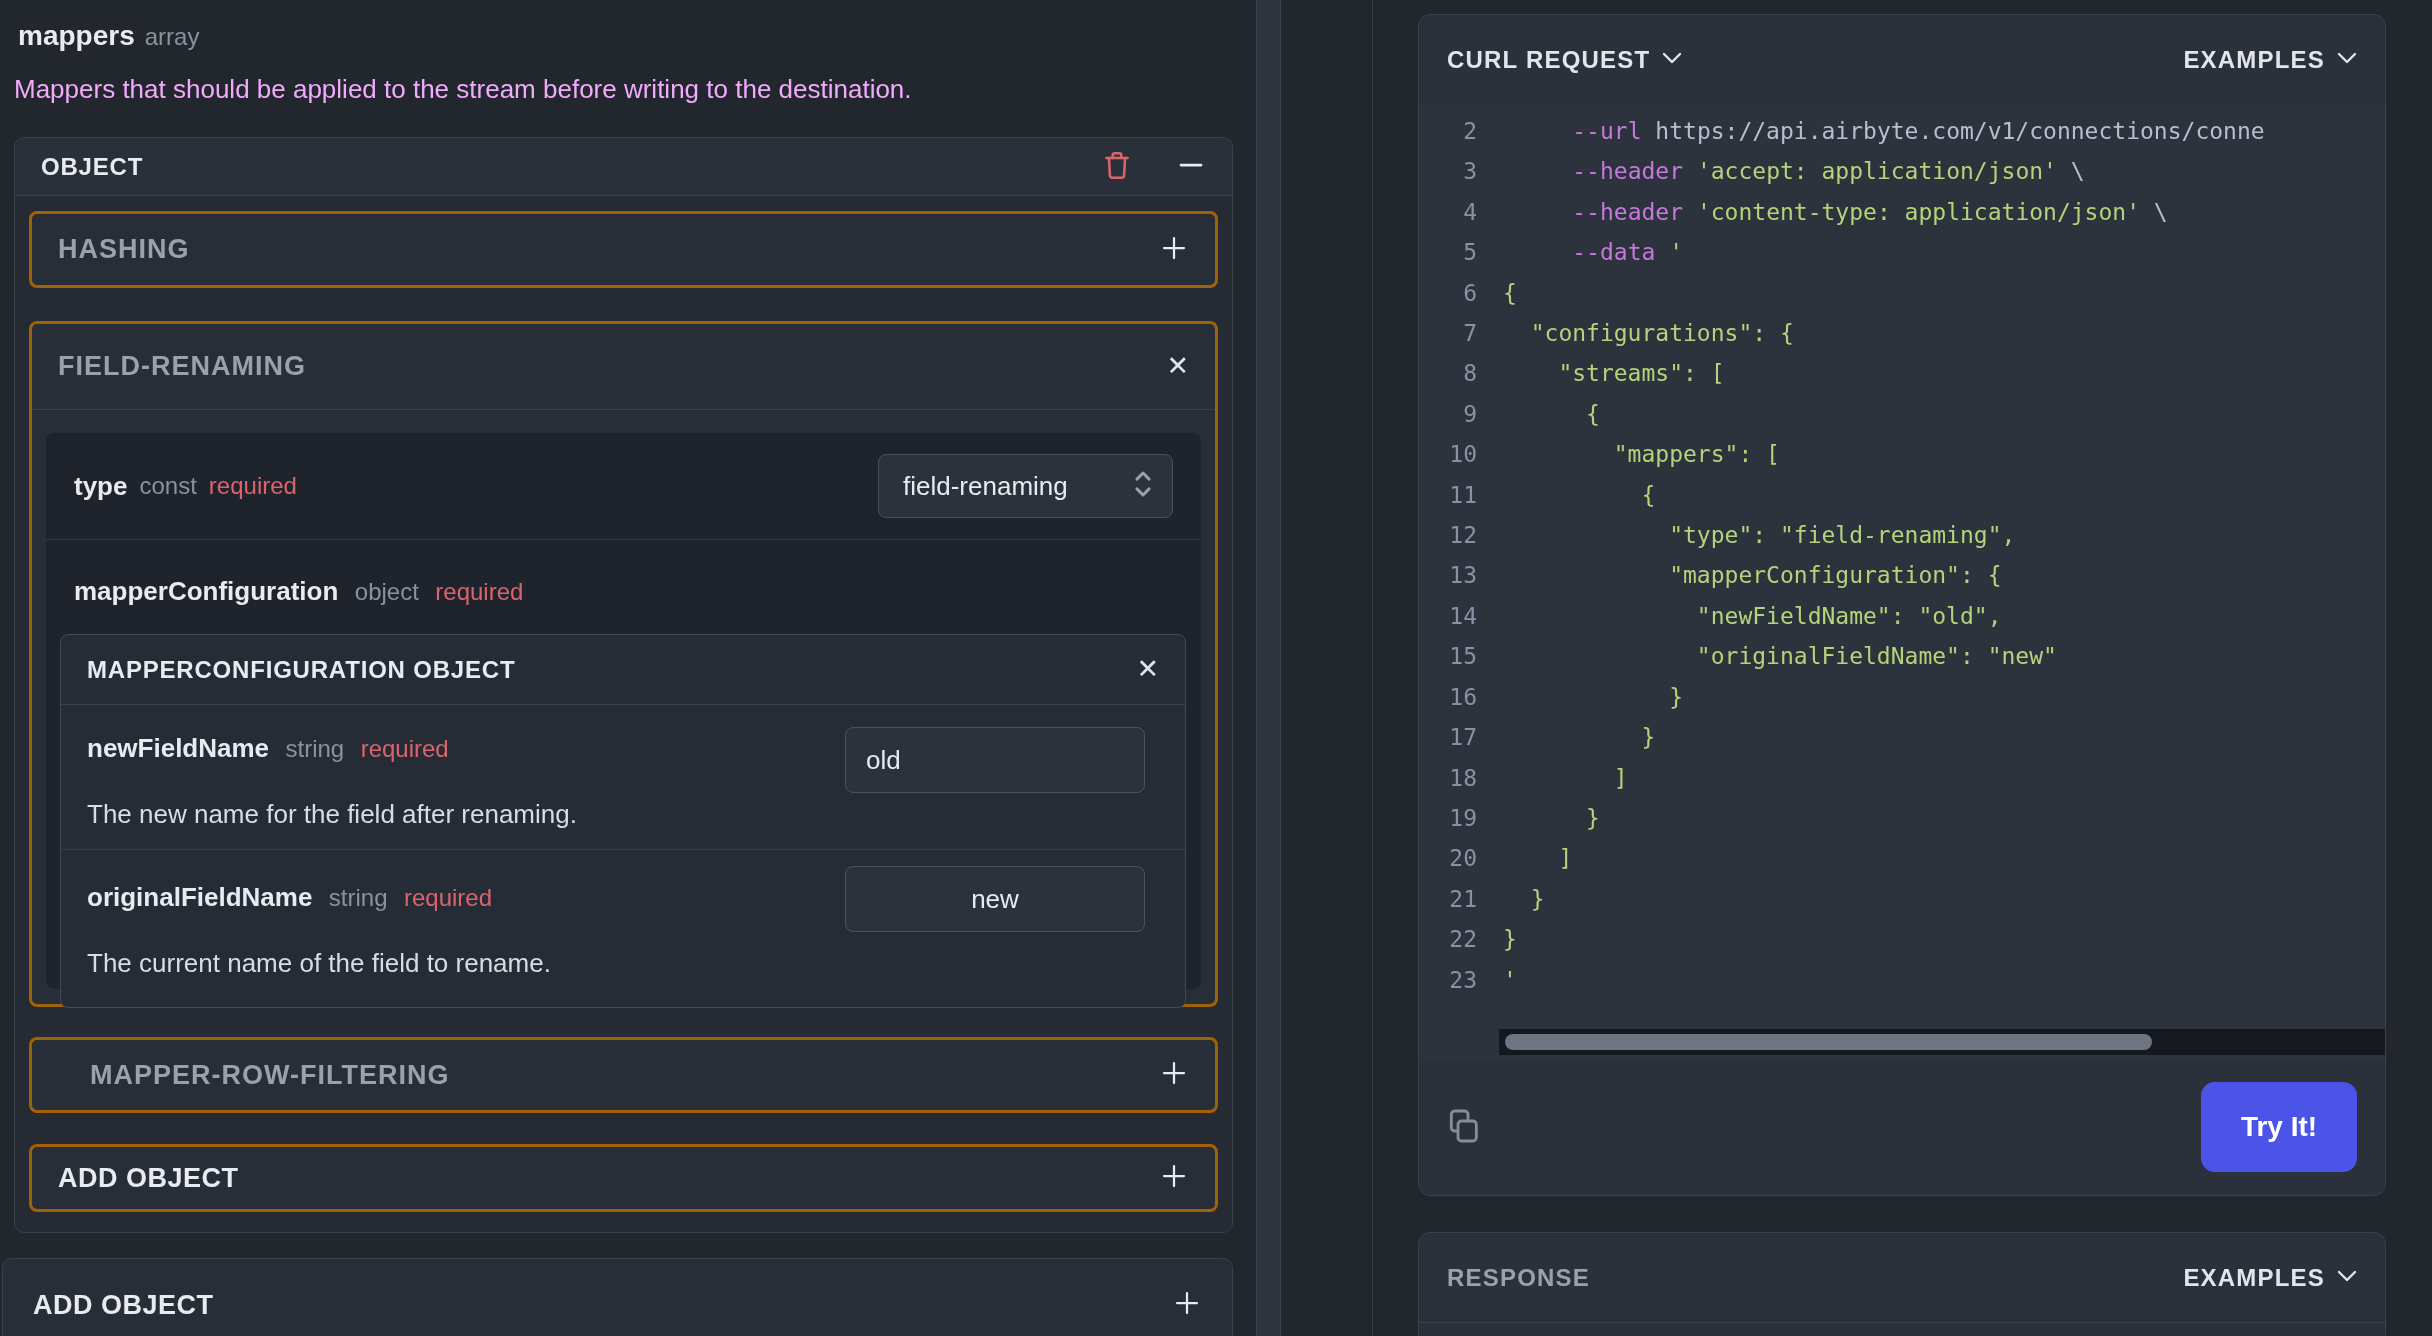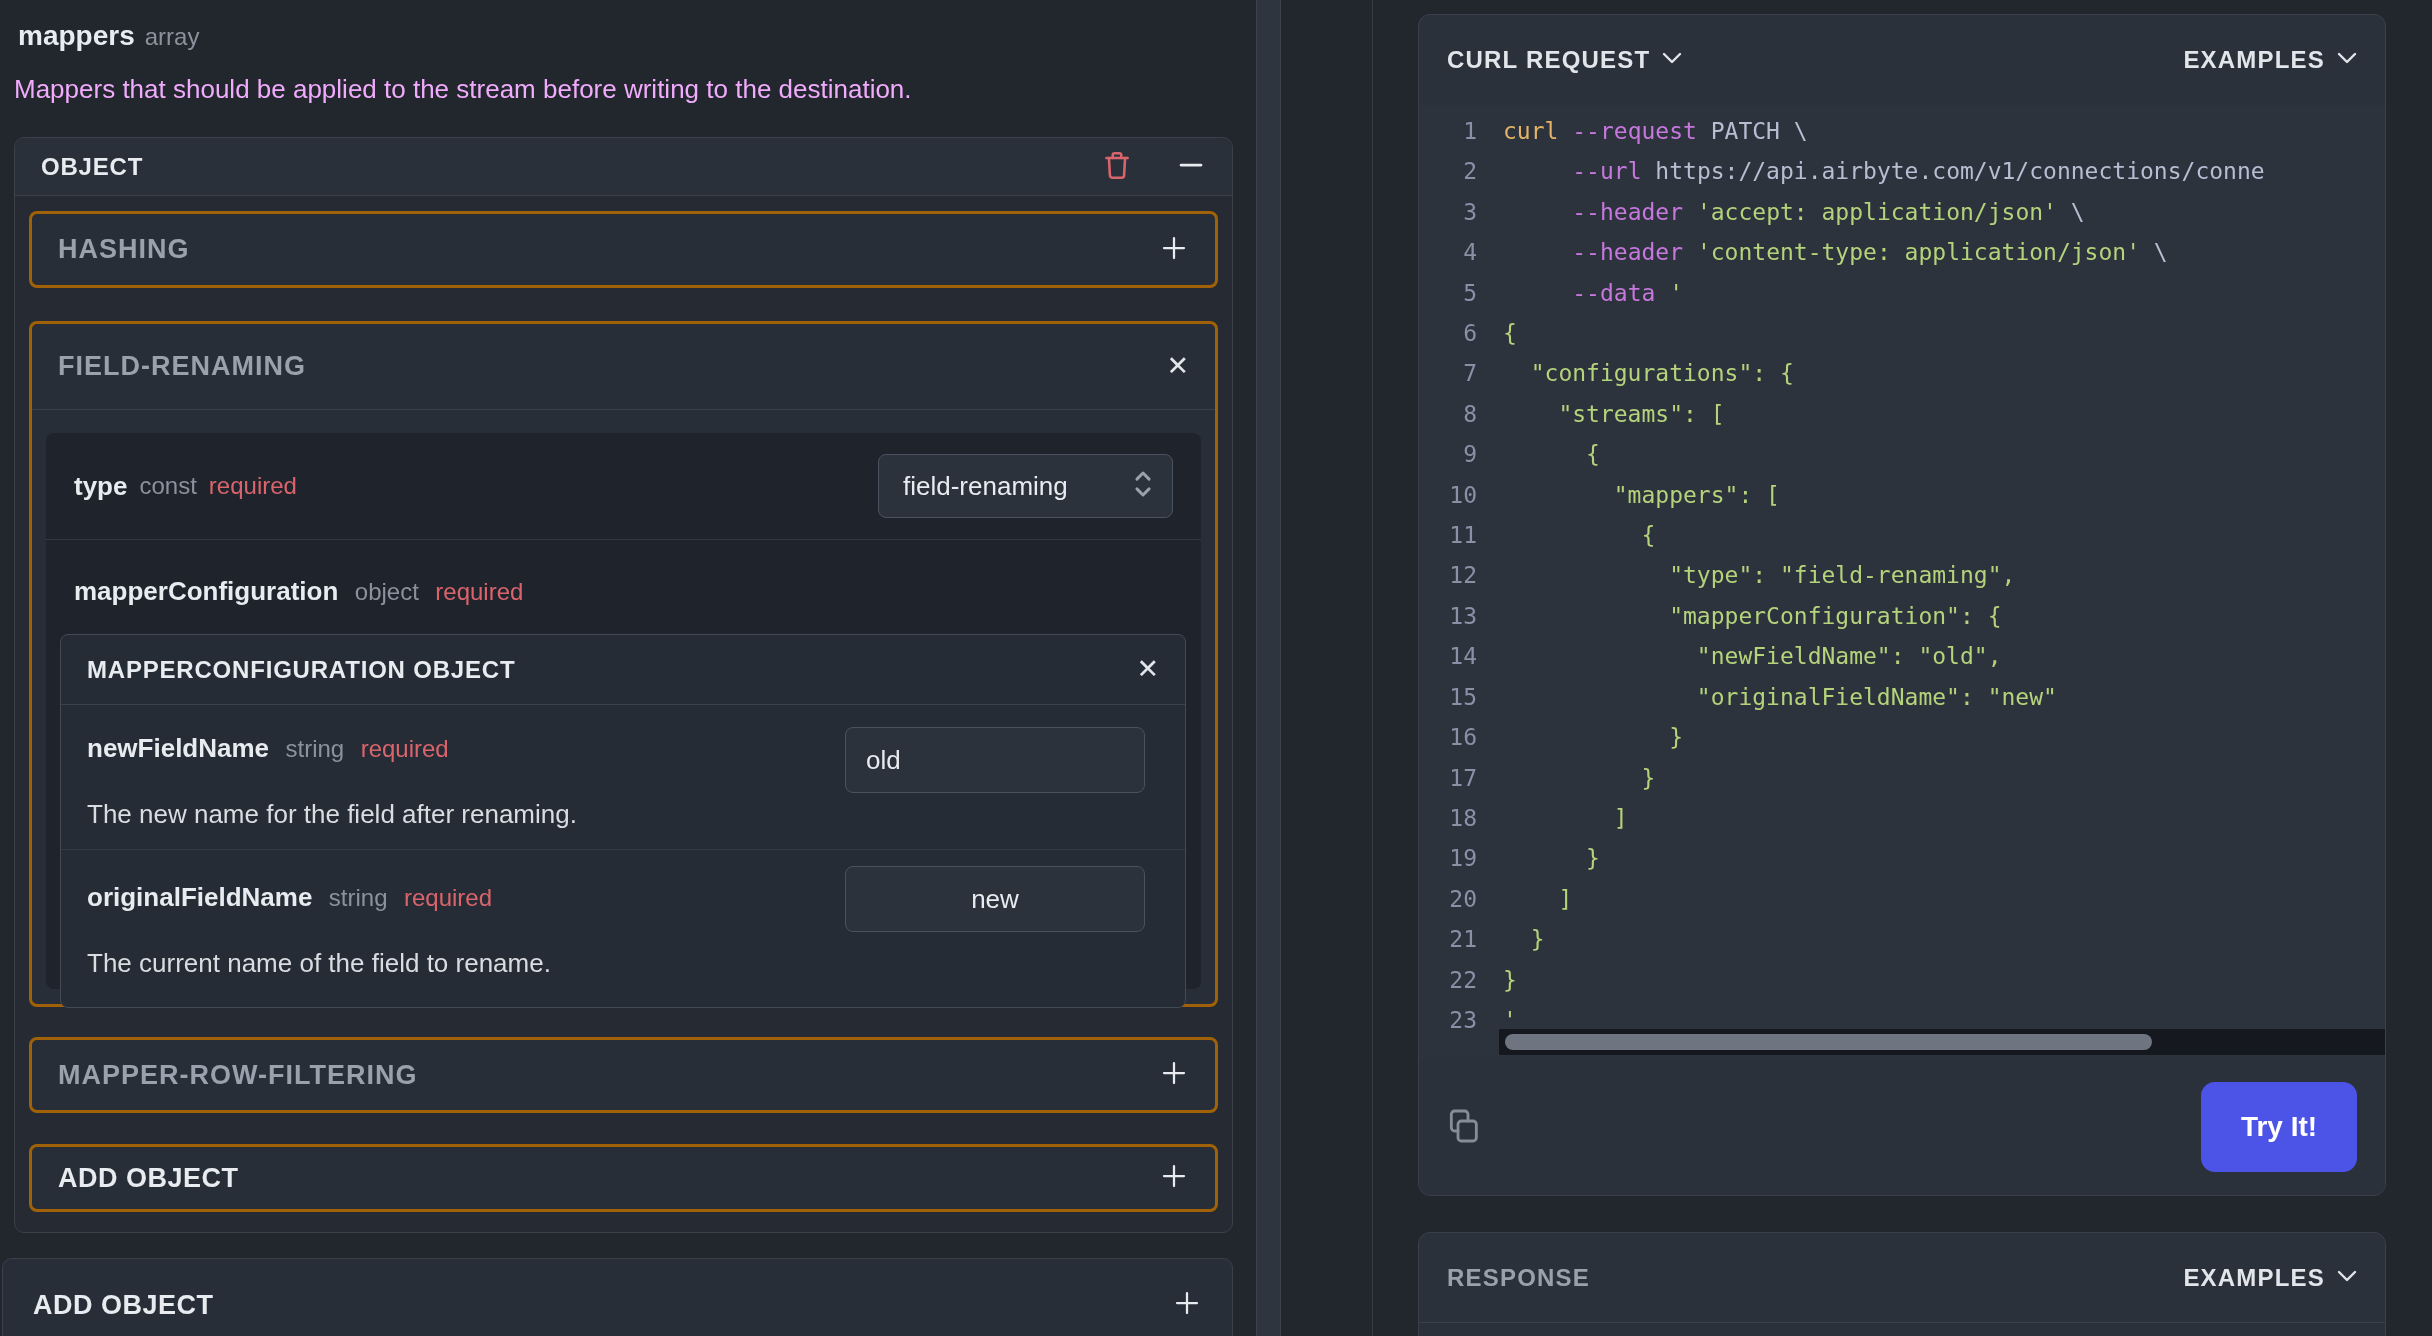--- a/index.html
+++ b/index.html
@@ -53,21 +53,21 @@
   .f-row1 { height:145px; border-bottom:1px solid #333a44; }
   .f-row2 { height:122px; }
   .f-label { position:absolute; left:26px; top:28px; }
   .f-desc  { position:absolute; left:26px; top:94px; font-size:26px; color:#d9dce1; }
   .f-row2 .f-label { top:32px; }
   .f-row2 .f-desc { top:98px; }
   .text-input { position:absolute; right:40px; top:22px; width:300px; height:66px;
     background:#2b323c; border:1px solid #49525e; border-radius:8px; color:#e8ebef;
     font-size:26px; font-family:"Liberation Sans", sans-serif; padding:0 20px; outline:none; }
   .f-row2 .text-input { top:16px;text-align:center; }
-  #mrf-box { top:899px; height:76px; }
+  #mrf-box { top:899px; height:76px;padding-left:32px; }
   #addobj-inner { top:1006px; height:68px; }
   #addobj-outer { position:absolute; left:2px; top:1258px; width:1231px; height:94px;
     background:#282e37; border:1px solid #3a414b; border-radius:10px;
     display:flex; align-items:center; padding:0 30px; }
 
   .x-glyph { font-size:27px; color:#e2e5ea; line-height:1; font-weight:normal; }
 
   
   #scroll-strip { position:absolute; left:1256px; top:0; width:25px; height:1336px;
     background:#2f353e; border-left:1px solid #3c434d; border-right:1px solid #3c434d; cursor:pointer; }
@@ -265,21 +265,20 @@
         <span>
           <svg width="20" height="13" viewBox="0 0 20 13" fill="none" stroke="#e2e5ea" stroke-width="2.4" stroke-linecap="round" stroke-linejoin="round">
               <path d="M2 2l8 8 8-8"></path>
             </svg>
         </span>
       </button>
     </div>
 
     <div class="code-area">
       <div>
-          <div class="code-line"><span class="ln">1</span><span class="seg-cmd">curl </span><span class="seg-flag">--request</span><span class="seg-plain"> PATCH \</span></div>
           <div class="code-line"><span class="ln">2</span><span class="seg-plain">     </span><span class="seg-flag">--url</span><span class="seg-plain"> https://api.airbyte.com/v1/connections/conne</span></div>
           <div class="code-line"><span class="ln">3</span><span class="seg-plain">     </span><span class="seg-flag">--header</span><span class="seg-plain"> </span><span class="seg-str">'accept: application/json'</span><span class="seg-plain"> \</span></div>
           <div class="code-line"><span class="ln">4</span><span class="seg-plain">     </span><span class="seg-flag">--header</span><span class="seg-plain"> </span><span class="seg-str">'content-type: application/json'</span><span class="seg-plain"> \</span></div>
           <div class="code-line"><span class="ln">5</span><span class="seg-plain">     </span><span class="seg-flag">--data</span><span class="seg-plain"> </span><span class="seg-str">'</span></div>
           <div class="code-line"><span class="ln">6</span><span class="seg-json">{</span></div>
           <div class="code-line"><span class="ln">7</span><span class="seg-json">  "configurations": {</span></div>
           <div class="code-line"><span class="ln">8</span><span class="seg-json">    "streams": [</span></div>
           <div class="code-line"><span class="ln">9</span><span class="seg-json">      {</span></div>
           <div class="code-line"><span class="ln">10</span><span class="seg-json">        "mappers": [</span></div>
           <div class="code-line"><span class="ln">11</span><span class="seg-json">          {</span></div>

